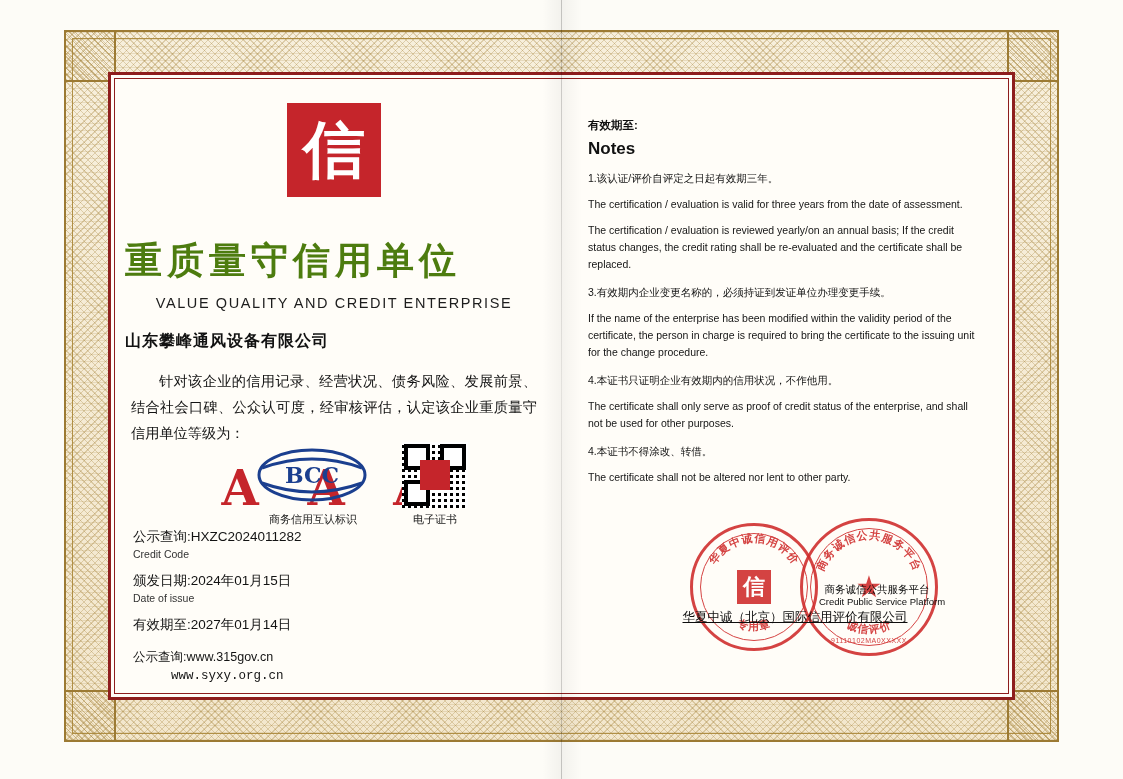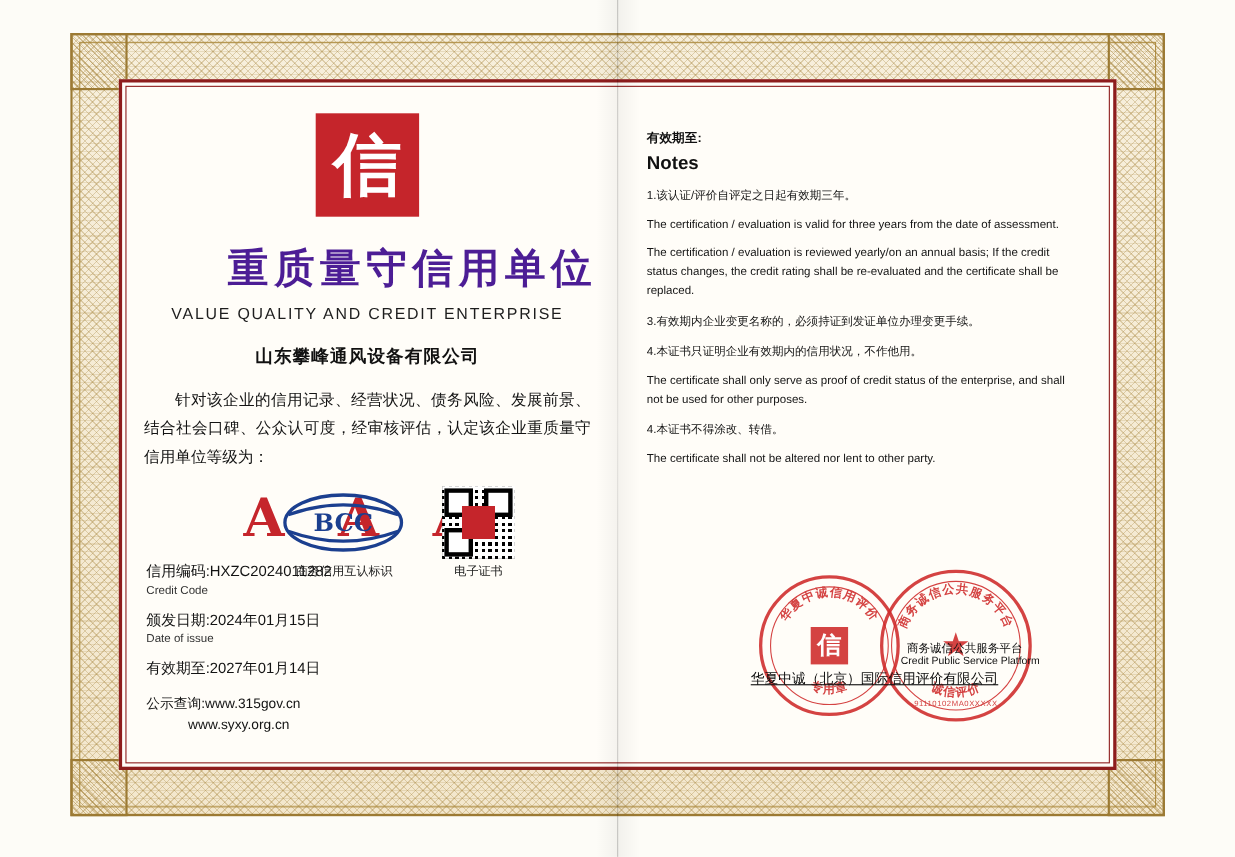--- a/index.html
+++ b/index.html
@@ -69,51 +69,51 @@
   .seal-top{
     position:relative;margin:8px auto 0;width:94px;height:94px;
     background:#c5252b;
     display:flex;align-items:center;justify-content:center;
   }
   .seal-top .glyph{
     color:#fff;font-size:62px;line-height:62px;
     font-family:"DejaVu Serif", serif;font-weight:bold;
   }
   .title-cn{
-    margin-top:22px;text-align:right;
+    margin-top:39px;text-align:left;
     font-family:"DejaVu Serif", serif;
-    font-size:37px;font-weight:bold;letter-spacing:5px;color:#4c1d95;
+    font-size:37px;font-weight:bold;letter-spacing:5px;color:#4d7c0f;
   }
   .title-en{
     margin-top:9px;text-align:center;
     font-size:14.5px;letter-spacing:1.6px;color:#1d1d1d;
   }
   .company{
-    margin-top:20px;text-align:center;
+    margin-top:20px;
     font-size:16px;font-weight:bold;color:#111;letter-spacing:1px;
   }
   .uscc{
     margin-top:9px;text-align:center;
     font-size:13px;color:#222;letter-spacing:.3px;
   }
   .para{
     margin:16px 6px 0 6px;
     font-size:14.2px;line-height:26px;color:#131313;
     text-align:justify;text-indent:28px;
   }
   .grade{
     margin-top:14px;text-align:center;
     color:#c5252b;font-family:"DejaVu Serif", serif;
     font-size:48px;font-weight:bold;letter-spacing:16px;
   }
   .field{margin-top:12px;padding-left:8px;}
   .field .l1{font-size:13.5px;color:#131313;}
   .field .l2{font-size:10.5px;color:#333;margin-top:2px;}
   .query{margin-top:14px;padding-left:8px;font-size:12.5px;color:#131313;line-height:19px;}
-  .query .ind{padding-left:38px;}
+  .query .ind{padding-left:38px;font-family:Liberation Mono, monospace;}
 
   
   .marks{
     position:absolute;left:256px;top:438px;width:290px;height:120px;
   }
   .bcc{
     position:absolute;left:0;top:8px;width:112px;height:58px;
   }
   .bcc svg{display:block;}
   .bcc-cap{
@@ -225,21 +225,21 @@
     <div class="title-cn">重质量守信用单位</div>
     <div class="title-en">VALUE QUALITY AND CREDIT ENTERPRISE</div>
 
     <div class="company">山东攀峰通风设备有限公司</div>
 
     <div class="para">针对该企业的信用记录、经营状况、债务风险、发展前景、结合社会口碑、公众认可度，经审核评估，认定该企业重质量守信用单位等级为：</div>
 
     <div class="grade">A A A</div>
 
     <div class="field">
-      <div class="l1">信用编码:HXZC2024011282</div>
+      <div class="l1">公示查询:HXZC2024011282</div>
       <div class="l2">Credit Code</div>
     </div>
     <div class="field">
       <div class="l1">颁发日期:2024年01月15日</div>
       <div class="l2">Date of issue</div>
     </div>
     <div class="field">
       <div class="l1">有效期至:2027年01月14日</div>
     </div>
 
@@ -271,20 +271,21 @@
   <div class="right">
     <div class="notes-h1">有效期至:</div>
     <div class="notes-h2">Notes</div>
 
     <div class="n-cn">1.该认证/评价自评定之日起有效期三年。</div>
     <div class="n-en">The certification / evaluation is valid for three years from the date of assessment.</div>
 
     <div class="n-en">The certification / evaluation is reviewed yearly/on an annual basis; If the credit status changes, the credit rating shall be re-evaluated and the certificate shall be replaced.</div>
 
     <div class="n-cn">3.有效期内企业变更名称的，必须持证到发证单位办理变更手续。</div>
+    <div class="n-en">If the name of the enterprise has been modified within the validity period of the certificate, the person in charge is required to bring the certificate to the issuing unit for the change procedure.</div>
 
     <div class="n-cn">4.本证书只证明企业有效期内的信用状况，不作他用。</div>
     <div class="n-en">The certificate shall only serve as proof of credit status of the enterprise, and shall not be used for other purposes.</div>
 
     <div class="n-cn">4.本证书不得涂改、转借。</div>
     <div class="n-en">The certificate shall not be altered nor lent to other party.</div>
   </div>
 
   <div class="stamp stamp1">
     <div class="ring"></div>

